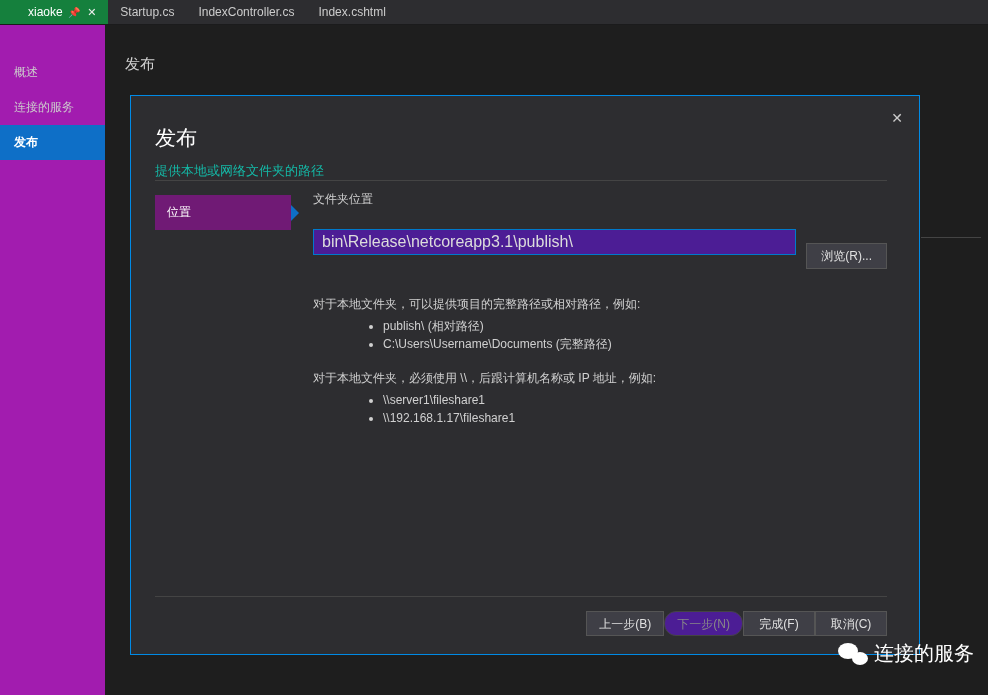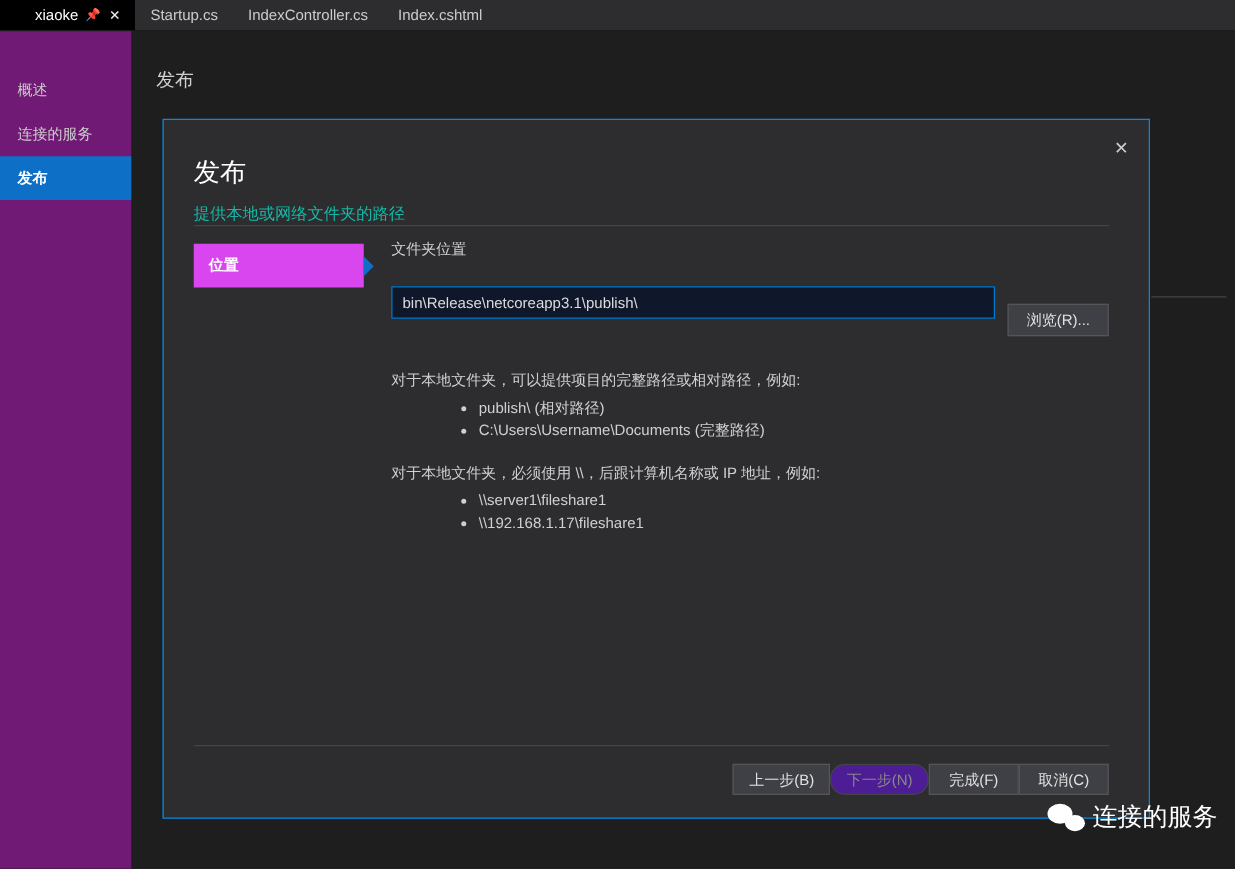--- a/index.html
+++ b/index.html
@@ -26,39 +26,39 @@
     .tab {
       display: flex;
       align-items: center;
       padding: 0 12px;
       font-size: 12px;
       color: #cccccc;
       gap: 6px;
       cursor: pointer;
     }
     .tab.active {
-      background: #000000;
+      background: #15803d;
       color: #fff;
       padding-left: 28px;
     }
     .tab .pin {
       font-size: 10px;
     }
     .tab .close-x {
       font-size: 11px;
       color: #eee;
     }
     .main-area {
       display: flex;
       height: calc(100% - 25px);
       background: #1e1e1e;
     }
     .left-panel {
       width: 105px;
-      background: #701a75;
+      background: #a21caf;
       padding-top: 30px;
     }
     .left-item {
       padding: 9px 14px;
       font-size: 12px;
       color: #cccccc;
       cursor: pointer;
     }
     .left-item.selected {
       background: #0e6fc7;
@@ -115,23 +115,22 @@
       padding-top: 14px;
     }
     .step-item {
       padding: 9px 12px;
       font-size: 12px;
       color: #cccccc;
       cursor: pointer;
       position: relative;
     }
     .step-item.active {
-      background: #d946ef;
+      background: #701a75;
       color: #ffffff;
-      font-weight: bold;
     }
     .step-item.active::after {
       content: "";
       position: absolute;
       right: -8px;
       top: 50%;
       transform: translateY(-50%);
       border-left: 8px solid #0e6fc7;
       border-top: 8px solid transparent;
       border-bottom: 8px solid transparent;
@@ -146,25 +145,25 @@
       margin-bottom: 6px;
     }
     .field-row {
       display: flex;
       gap: 10px;
       align-items: center;
       margin-bottom: 26px;
     }
     .text-input {
       flex: 1;
-      background: #0f172a;
+      background: #4c1d95;
       border: 1px solid #007acc;
       padding: 4px 8px;
       color: #dcdcdc;
-      font-size: 12px;
+      font-size: 16px;
       height: 26px;
     }
     .browse-btn {
       background: #3f3f46;
       border: 1px solid #555;
       color: #e0e0e0;
       padding: 3px 14px;
       font-size: 12px;
       height: 26px;
       cursor: pointer;

